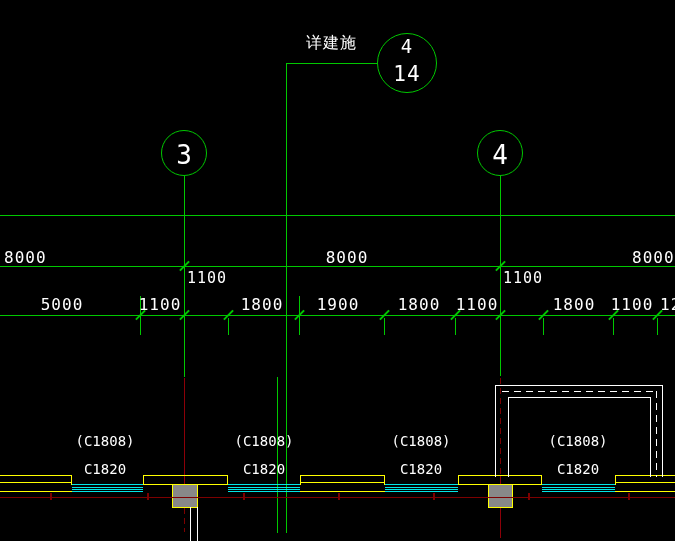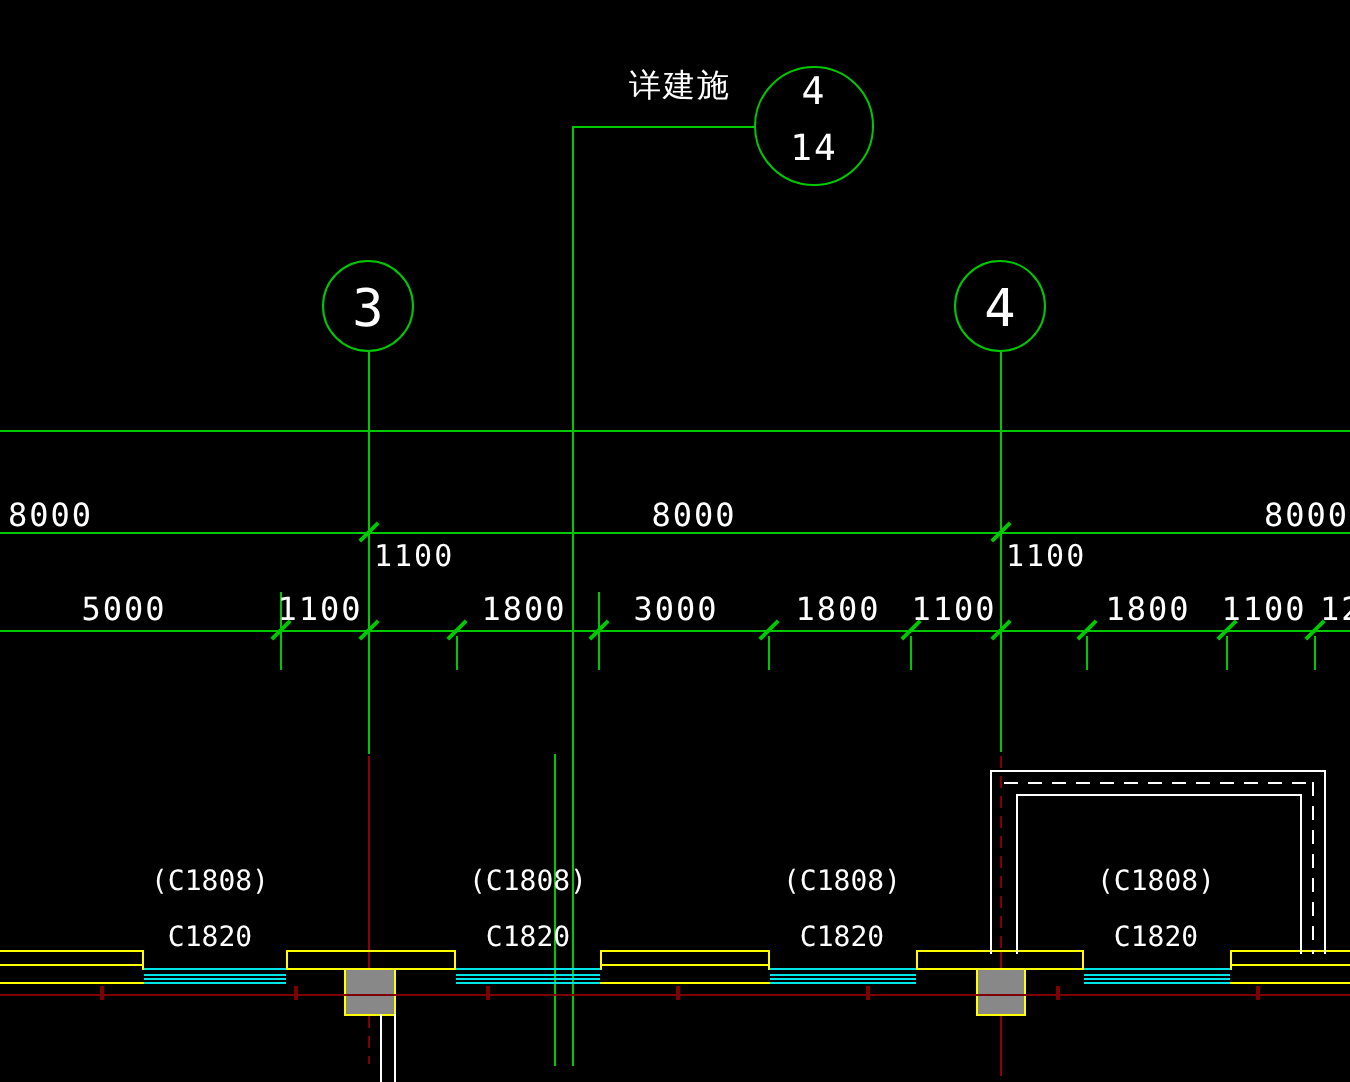--- a/index.html
+++ b/index.html
@@ -2,21 +2,21 @@
 <html><head>
 <meta charset="utf-8">
 <style>
   html,body{margin:0;padding:0;background:#111;}
   #canvas{
     position:relative;width:675px;height:541px;background:#000;overflow:hidden;
     font-family:"DejaVu Sans Mono","Liberation Mono",monospace;color:#fff;
   }
   .t{position:absolute;white-space:pre;color:#fff;font-size:16px;line-height:17px;letter-spacing:1px;}
   .tc{text-align:center;}
-  .tr{text-align:center;}
+  .tr{text-align:left;}
   .hl,.vl{position:absolute;}
   .hl{height:1px;}
   .vl{width:1px;}
   .lg{background:#00c800;}
   .ly{background:#ffff00;}
   .lc{background:#00e5e5;}
   .lw{background:#ffffff;}
   .lr{background:#7d0000;}
   .lcr{background:#8c0008;}
   .dashv-r{background:repeating-linear-gradient(to bottom,#7d0000 0 6px,transparent 6px 10px);}
@@ -34,21 +34,21 @@
 <body>
 
 <div id="canvas">
 
   <div class="t tr" style="left:306px;top:34px;width:68px;">详建施</div>
   <div class="hl lg" style="left:286px;top:63px;width:151px;"></div>
   <div class="vl lg" style="left:286px;top:63px;height:470px;"></div>
   <div class="vl lg" style="left:277px;top:377px;height:156px;"></div>
   <div class="circle" style="left:377px;top:33px;width:60px;height:60px;"></div>
   <div class="t tc" style="left:377px;top:38px;width:60px;font-size:19px;">4</div>
-  <div class="t tc" style="left:377px;top:66px;width:60px;font-size:18px;">14</div>
+  <div class="t tc" style="left:377px;top:66px;width:60px;font-size:21px;">14</div>
 
   <div class="circle" style="left:161px;top:130px;width:46px;height:46px;">
     <div class="bubble-num" style="top:9px;">3</div>
   </div>
   <div class="circle" style="left:477px;top:130px;width:46px;height:46px;">
     <div class="bubble-num" style="top:9px;">4</div>
   </div>
   <div class="vl lg" style="left:184px;top:176px;height:201px;"></div>
   <div class="vl lg" style="left:500px;top:176px;height:200px;"></div>
   <div class="vl lcr" style="left:184px;top:378px;height:130px;"></div>
@@ -86,21 +86,21 @@
   <div class="t" style="left:4px;top:249px;">8000</div>
   <div class="t tc" style="left:311px;top:249px;width:72px;">8000</div>
   <div class="t" style="left:632px;top:249px;">8000</div>
 
   <div class="t" style="left:187px;top:270px;font-size:15px;">1100</div>
   <div class="t" style="left:503px;top:270px;font-size:15px;">1100</div>
 
   <div class="t tc" style="left:22px;top:296px;width:80px;">5000</div>
   <div class="t tc" style="left:120px;top:296px;width:80px;">1100</div>
   <div class="t tc" style="left:222px;top:296px;width:80px;">1800</div>
-  <div class="t tc" style="left:298px;top:296px;width:80px;">3000</div>
+  <div class="t tc" style="left:298px;top:296px;width:80px;">1900</div>
   <div class="t tc" style="left:379px;top:296px;width:80px;">1800</div>
   <div class="t tc" style="left:437px;top:296px;width:80px;">1100</div>
   <div class="t tc" style="left:534px;top:296px;width:80px;">1800</div>
   <div class="t tc" style="left:592px;top:296px;width:80px;">1100</div>
   <div class="t" style="left:660px;top:296px;">12</div>
 
   <div class="hl ly" style="left:0;top:475px;width:72px;"></div>
   <div class="hl ly" style="left:0;top:482px;width:72px;"></div>
   <div class="hl ly" style="left:0;top:491px;width:72px;"></div>
   <div class="vl ly" style="left:71px;top:475px;height:10px;"></div>

